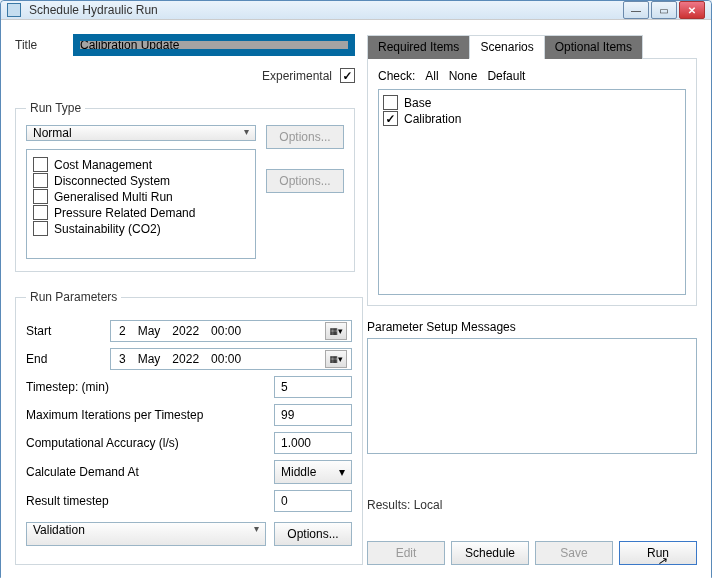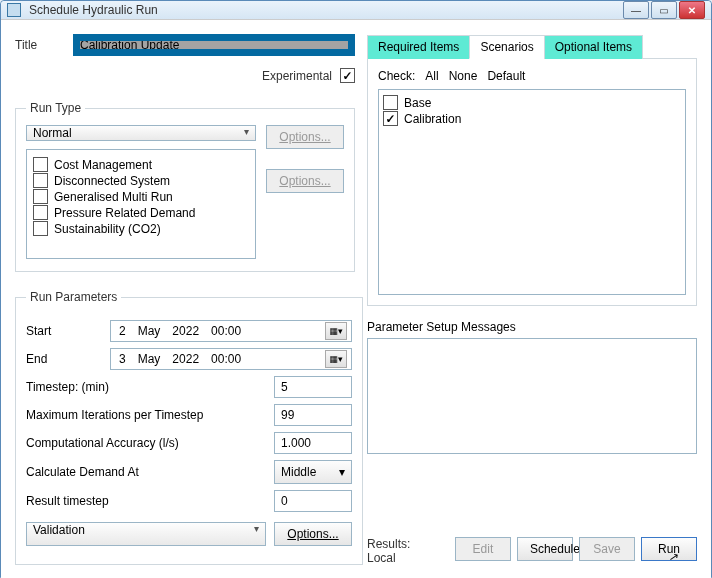--- a/index.html
+++ b/index.html
@@ -17,41 +17,41 @@
   .row { display: flex; align-items: center; gap: 14px; }
   .label { color: #333; }
   .text-input { flex: 1; height: 22px; border: 7px solid #0369a1; padding: 2px 0; background: #a3a3a3; }
   .exp-row { display:flex; justify-content:flex-end; align-items:center; gap:8px; }
   .checkbox { width: 15px; height: 15px; border: 1px solid #555; background:#fff; display:inline-flex; align-items:center; justify-content:center; font-size:12px; line-height:1; }
   .checkbox.checked::after{content:"✓"; color:#000; font-weight:bold; }
   fieldset { border: 1px solid #cfd8de; padding: 10px 10px 12px 10px; margin-top:6px; }
   legend { padding: 0 4px; color:#333; }
   .btn { height: 24px; border: 1px solid #9bb5c6; background: linear-gradient(#fdfdfd,#e6e6e6); padding: 0 12px; cursor: pointer; }
   .btn.disabled { color: #999; background: #eee; cursor: default; }
-  .btn.small{min-width:78px;text-decoration:underline;}
+  .btn.small{min-width:78px;}
   .combo { height: 24px; border: 1px solid #9bb5c6; background: linear-gradient(#fdfdfd,#e9e9e9); display:flex; align-items:flex-start; justify-content:space-between; padding:0 6px; cursor:pointer; flex:1; }
   .combo .chev { font-size:10px; color:#555; }
   .listbox { border:1px solid #9bb5c6; background:#fff; padding:6px; height:110px; overflow:auto; }
   .cb-row{ display:flex; align-items:center; gap:6px; margin:1px 0;}
   .param-row { display:flex; align-items:center; margin:6px 0; gap:8px; }
   .param-row .plabel { width: 240px; }
   .param-row .short-input { width:78px; height:22px; border:1px solid #9bb5c6; padding:2px 6px;}
   .date-input{ height:22px; border:1px solid #9bb5c6; background:#fff; flex:1; display:flex; align-items:center; gap:12px; padding:0 4px 0 8px; }
   .date-part{color:#000;}
   .date-btn{margin-left:auto; width:22px;height:18px;border:1px solid #aaa;background:linear-gradient(#f8f8f8,#e0e0e0);display:flex;align-items:center;justify-content:center;font-size:9px;}
   .tabbar{ display:flex; border-bottom:1px solid #cfd8de;}
-  .tab{ padding:4px 10px; border:1px solid #cfd8de; border-bottom:none; background:#5eead4; margin-right:-1px; cursor:pointer; position:relative; top:1px; }
+  .tab{ padding:4px 10px; border:1px solid #cfd8de; border-bottom:none; background:#737373; margin-right:-1px; cursor:pointer; position:relative; top:1px; }
   .tab.active{ background:#fff; border-bottom:1px solid #fff; }
   .tabbody{ border:1px solid #cfd8de; border-top:none; padding:10px; flex:0 0 auto; }
   .check-links{ display:flex; align-items:center; gap:10px; margin-bottom:6px; }
   .check-links a{ color:#000; text-decoration:none; cursor:pointer; }
   .scen-list{ border:1px solid #9bb5c6; background:#fff; height:206px; padding:4px; }
   .msg-label{margin-top:14px; margin-bottom:4px;}
   .msg-box{flex:0 0 116px;height:116px; border:1px solid #9bb5c6; background:#fff; }
-  .bottom-area{margin-top:auto; display:flex; flex-direction:row; gap:29px;}
+  .bottom-area{margin-top:auto; display:flex; flex-direction:column; gap:29px;}
   .results-label{color:#333;}
   .action-row{display:flex; gap:6px;}
   .action-row .btn{flex:1; min-width:0;}
   .btn.primary{border:1px solid #3a78c8; background:linear-gradient(#fdfdfd,#e6e6e6);}
   .cursor-icon{position:relative;}
   .cursor-icon::after{content:"↖"; position:absolute; font-size:12px; transform:scale(-1,1) rotate(-10deg); left:50%; top:55%; color:#000;}
   .runtype-wrapper{display:flex;gap:10px;align-items:flex-start;}
   .runtype-left{flex:1;display:flex;flex-direction:column;gap:8px;}
   .runtype-right{display:flex;flex-direction:column;gap:8px;}
   .start-end .plabel{width:76px;}

